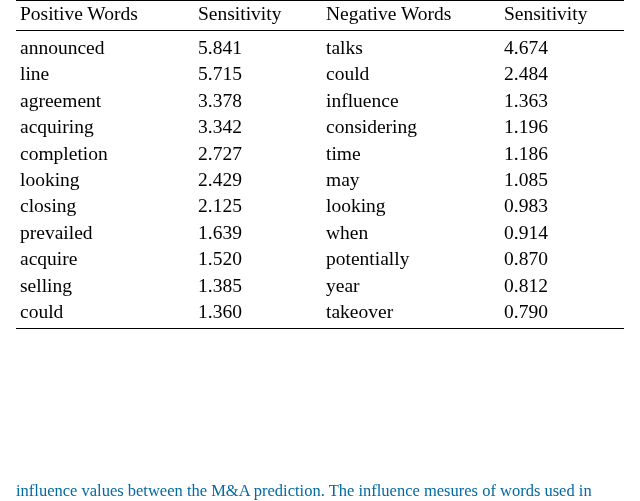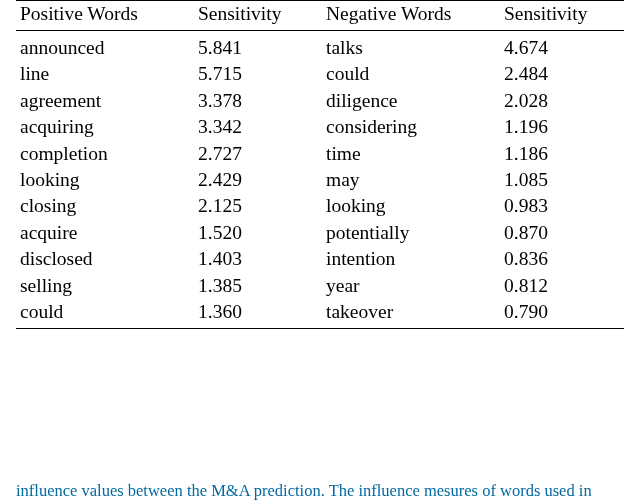--- a/index.html
+++ b/index.html
@@ -97,22 +97,22 @@
       </tr>
       <tr>
         <td>line</td>
         <td>5.715</td>
         <td>could</td>
         <td>2.484</td>
       </tr>
       <tr>
         <td>agreement</td>
         <td>3.378</td>
-        <td>diligence</td>
-        <td>2.028</td>
+        <td>influence</td>
+        <td>1.363</td>
       </tr>
       <tr>
         <td>acquiring</td>
         <td>3.342</td>
         <td>considering</td>
         <td>1.196</td>
       </tr>
       <tr>
         <td>completion</td>
         <td>2.727</td>
@@ -125,30 +125,30 @@
         <td>may</td>
         <td>1.085</td>
       </tr>
       <tr>
         <td>closing</td>
         <td>2.125</td>
         <td>looking</td>
         <td>0.983</td>
       </tr>
       <tr>
+        <td>prevailed</td>
+        <td>1.639</td>
+        <td>when</td>
+        <td>0.914</td>
+      </tr>
+      <tr>
         <td>acquire</td>
         <td>1.520</td>
         <td>potentially</td>
         <td>0.870</td>
-      </tr>
-      <tr>
-        <td>disclosed</td>
-        <td>1.403</td>
-        <td>intention</td>
-        <td>0.836</td>
       </tr>
       <tr>
         <td>selling</td>
         <td>1.385</td>
         <td>year</td>
         <td>0.812</td>
       </tr>
       <tr>
         <td>could</td>
         <td>1.360</td>

